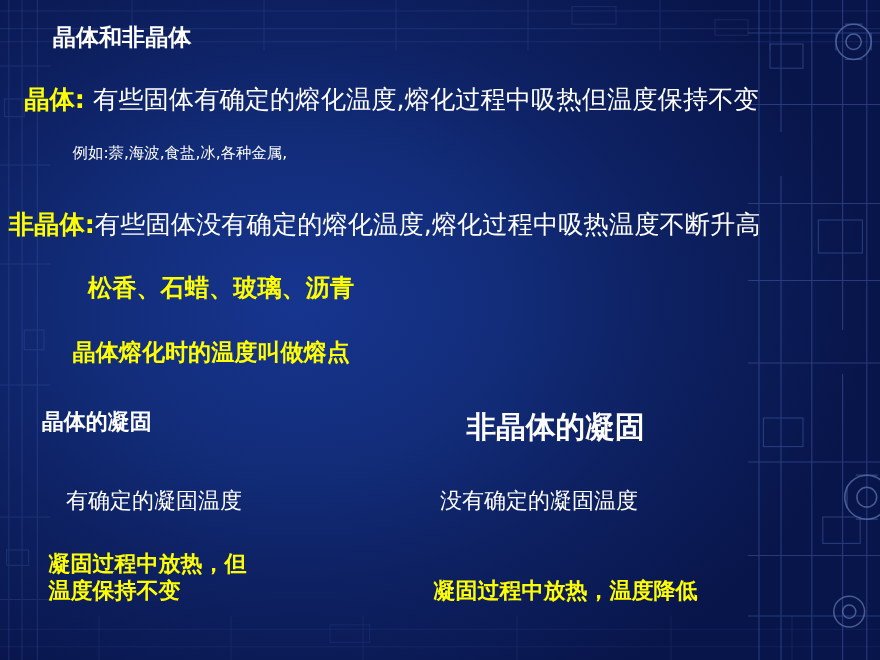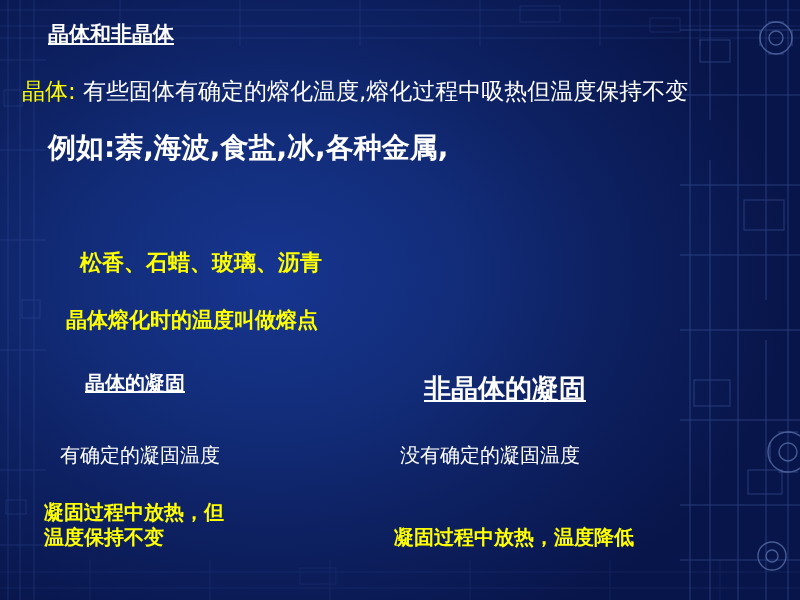--- a/index.html
+++ b/index.html
@@ -59,41 +59,40 @@
     position: absolute;
     inset: 0;
   }
   .line {
     position: absolute;
     white-space: nowrap;
     line-height: 1.15;
   }
   .white { color: #ffffff; }
   .yellow { color: #ffff00; }
-  .underline { text-decoration: underline; }
+  .underline { }
 
   .t-title {
     left: 48px;
     top: 22px;
     font-size: 21px;
     font-weight: bold;
   }
   .t-def1 {
     left: 22px;
     top: 78px;
     font-size: 23px;
   }
   .t-def1 .lead {
-    font-weight: normal;
+    font-weight: bold;
   }
   .t-eg {
-    left: 48px;
+    left: 66px;
     top: 132px;
-    font-size: 28px;
-    font-weight: bold;
+    font-size: 14px;
   }
   .t-def2 {
     left: 8px;
     top: 192px;
     font-size: 23px;
   }
   .t-def2 .lead {
     font-weight: bold;
   }
   .t-amorph-eg {
@@ -106,21 +105,20 @@
     left: 66px;
     top: 308px;
     font-size: 21px;
     font-weight: bold;
   }
   .t-col1-head {
     left: 38px;
     top: 372px;
     font-size: 20px;
     font-weight: bold;
-    margin-left: 47px;
   }
   .t-col2-head {
     left: 424px;
     top: 373px;
     font-size: 27px;
     font-weight: bold;
     text-align: right;
   }
   .t-col1-r1 {
     left: 48px;
@@ -206,20 +204,23 @@
   <div class="content">
 
     <div class="line white underline t-title">晶体和非晶体</div>
 
     <div class="line t-def1">
       <span class="yellow lead">晶体:</span><span class="white"> 有些固体有确定的熔化温度,熔化过程中吸热但温度保持不变</span>
     </div>
 
     <div class="line white t-eg">例如:萘,海波,食盐,冰,各种金属,</div>
 
+    <div class="line t-def2">
+      <span class="yellow lead">非晶体:</span><span class="white">有些固体没有确定的熔化温度,熔化过程中吸热温度不断升高</span>
+    </div>
 
     <div class="line yellow t-melt">晶体熔化时的温度叫做熔点</div>
 
     <div class="line yellow t-amorph-eg">松香、石蜡、玻璃、沥青</div>
 
     <div class="line white underline t-col1-head">晶体的凝固</div>
 
     <div class="line white underline t-col2-head">非晶体的凝固</div>
 
     <div class="line white t-col1-r1">有确定的凝固温度</div>

